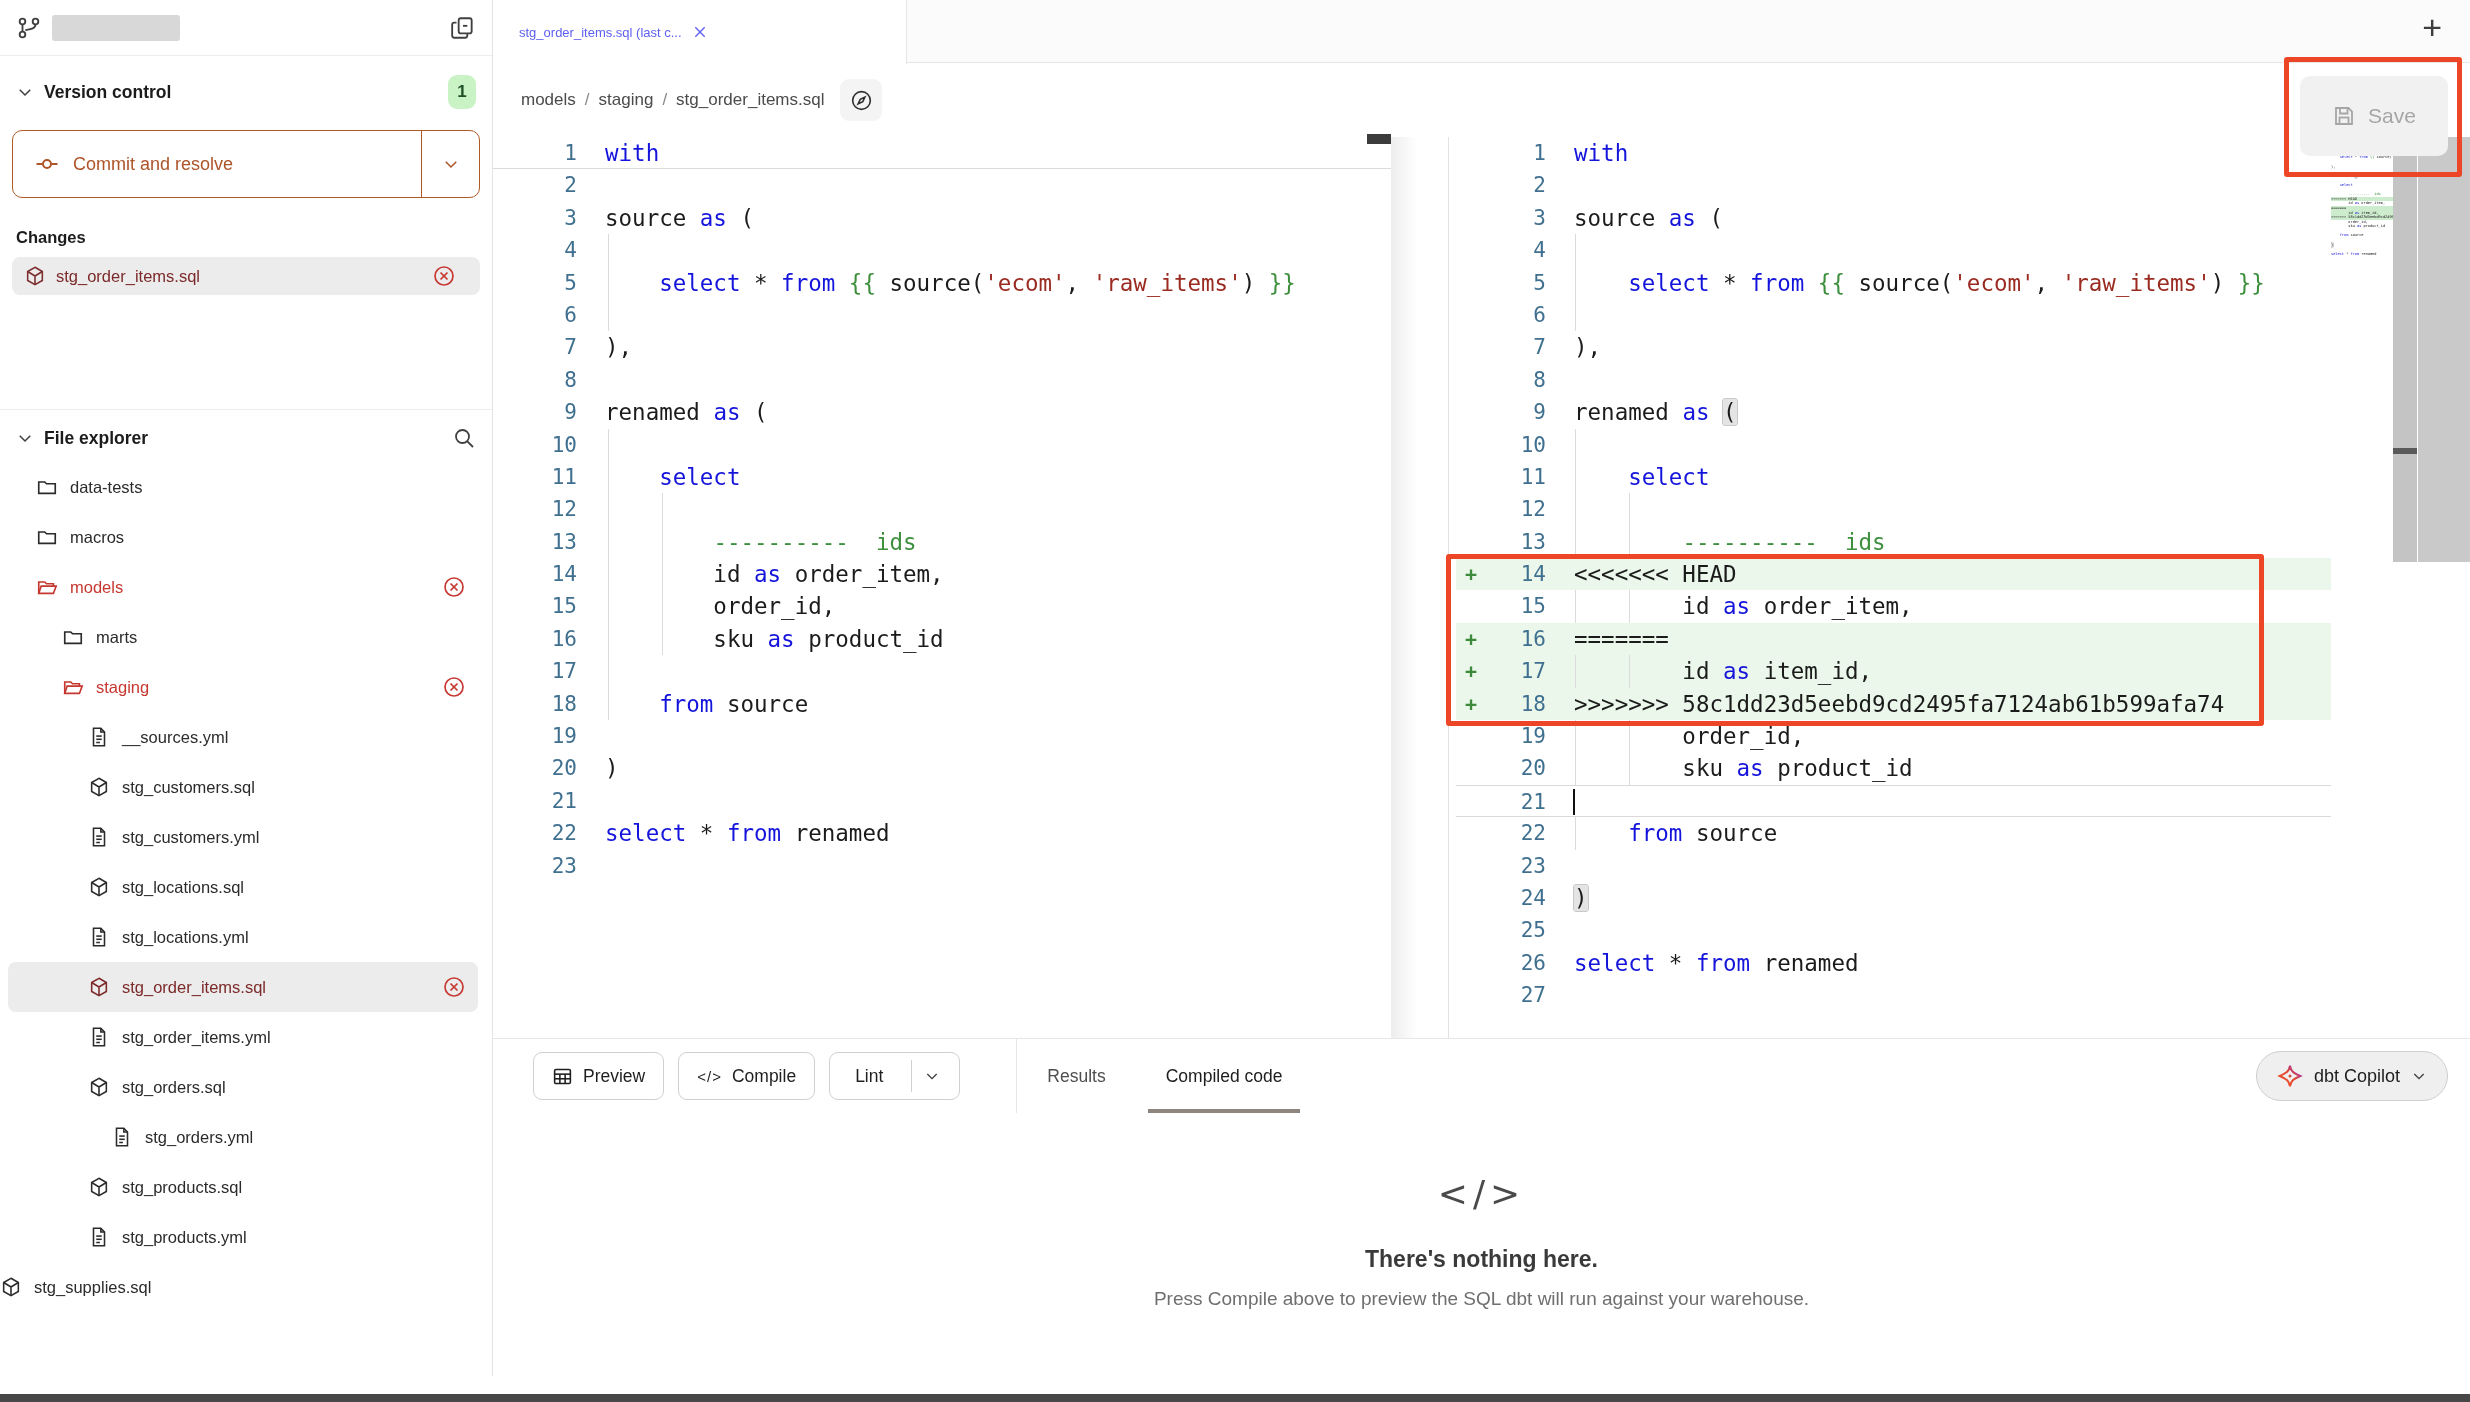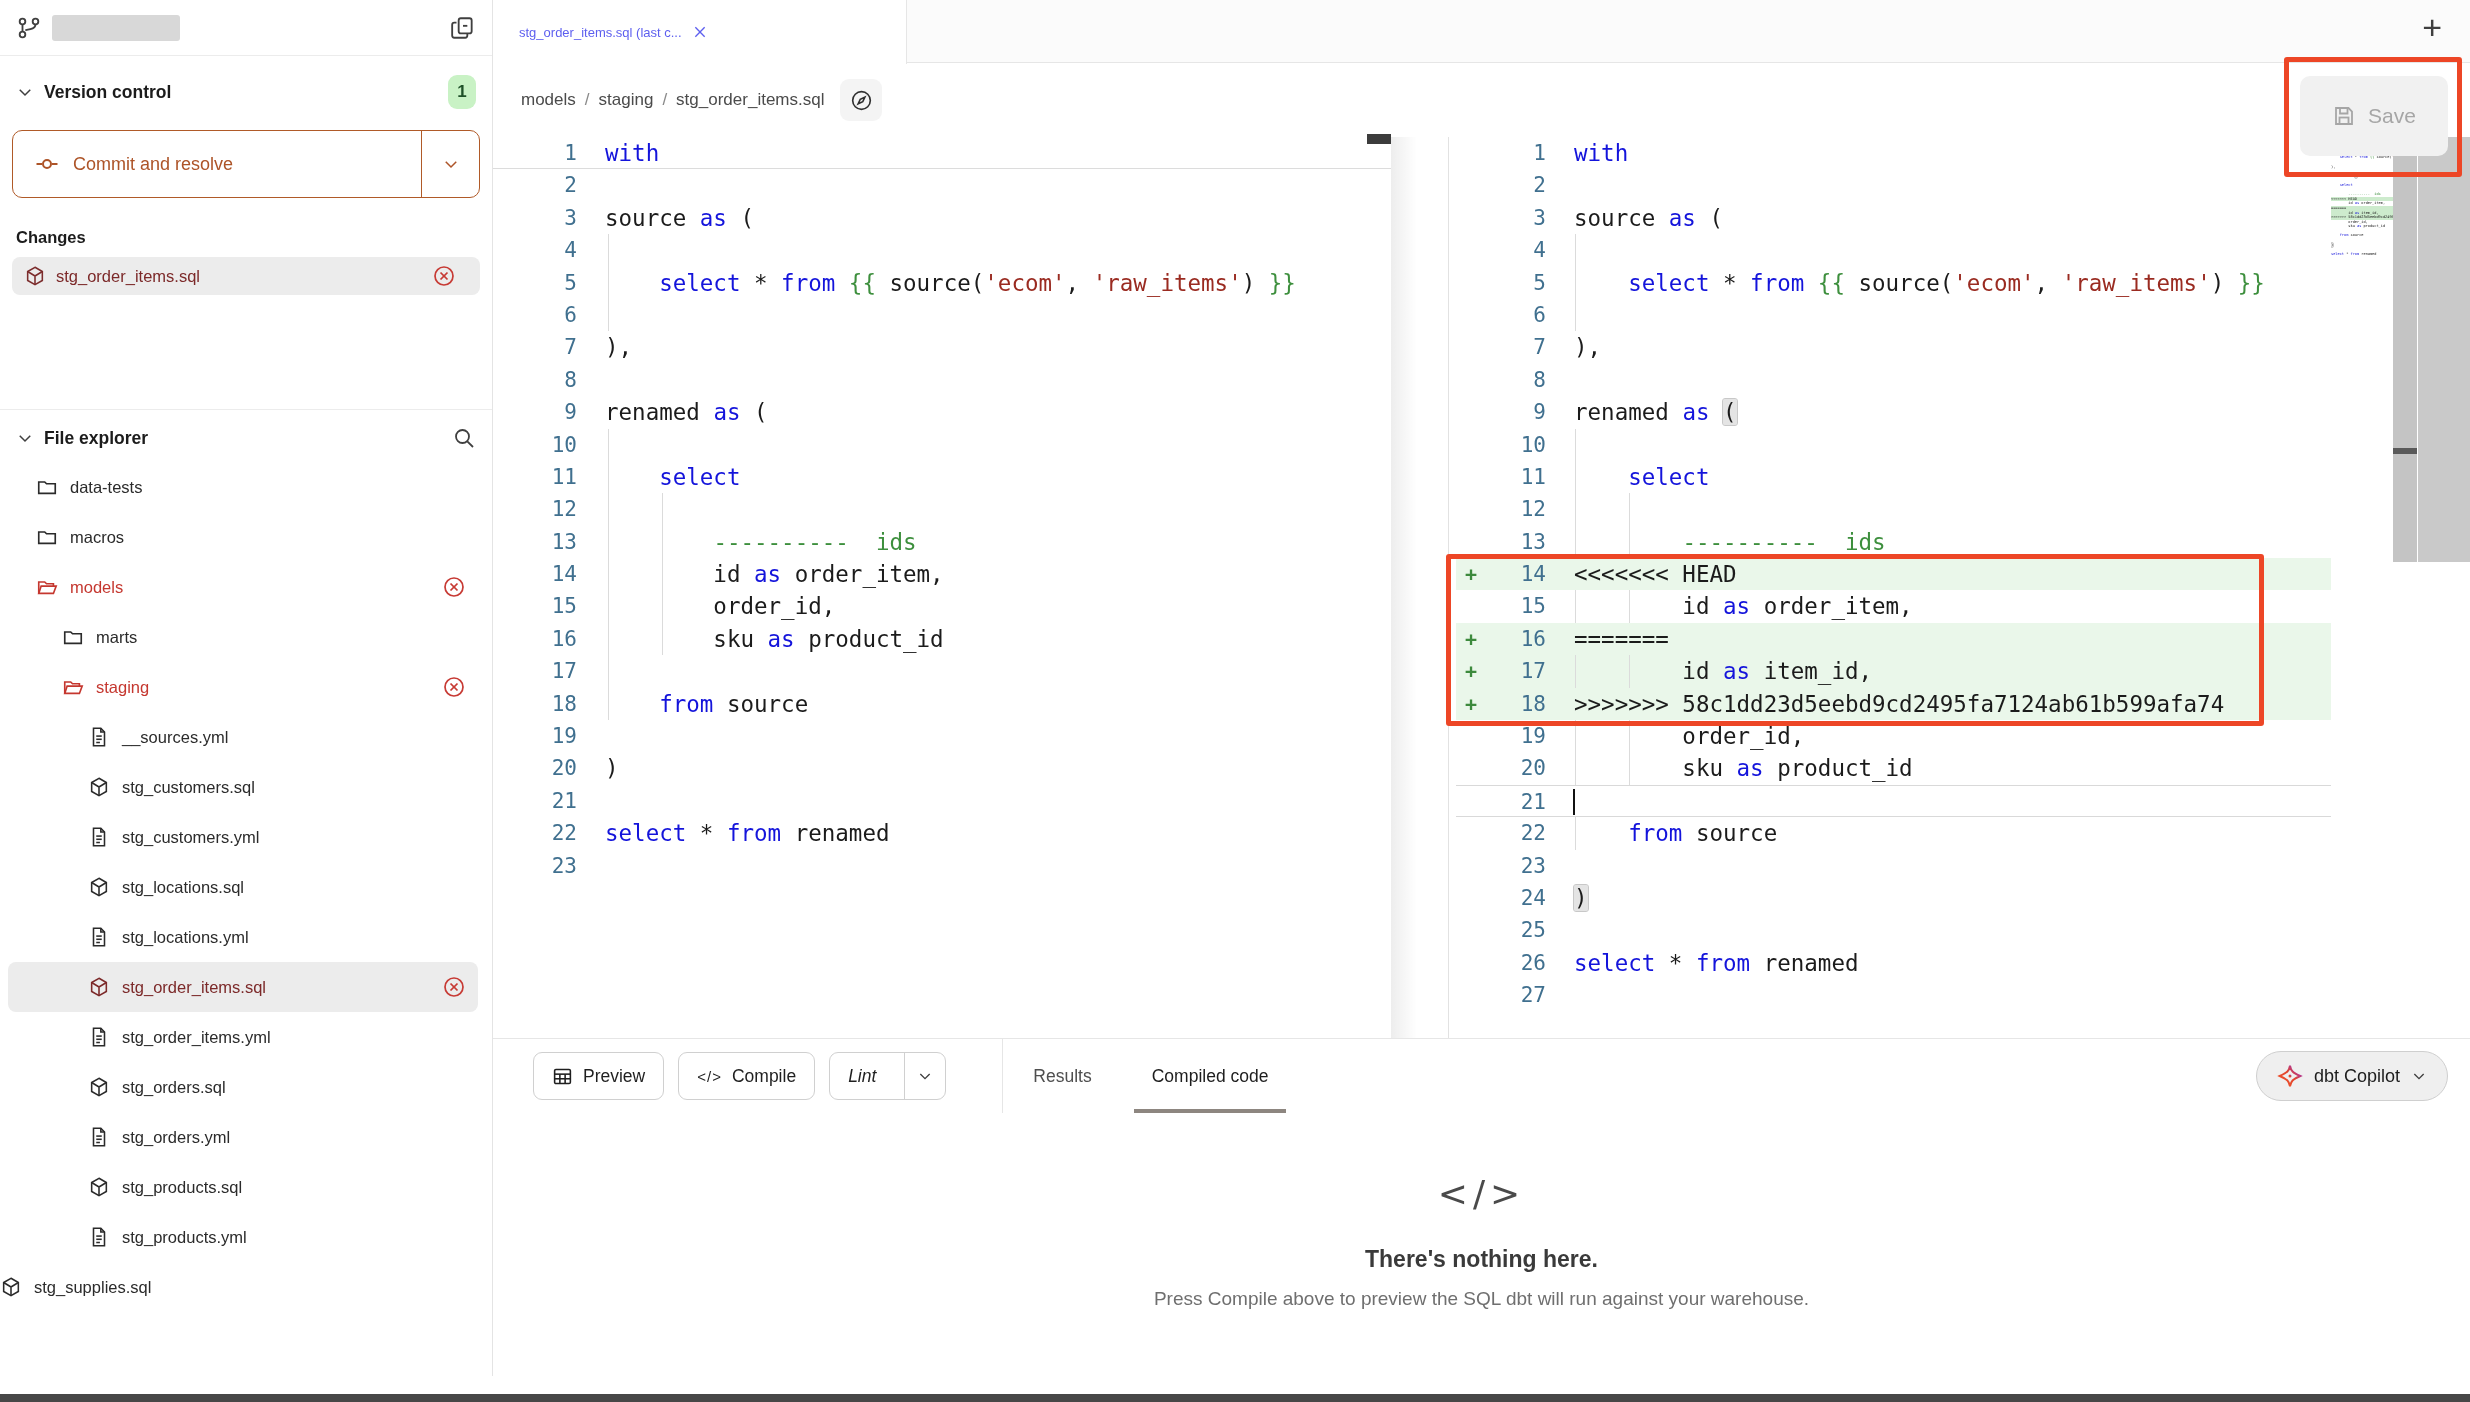--- a/index.html
+++ b/index.html
@@ -95,21 +95,21 @@
     color:#A6A6A6; font-size:21px; font-weight:500; }
   .anno-box { position:absolute; border:5px solid #ED4626; border-radius:3px; pointer-events:none; z-index:5; }
   .anno-save { left:2284px; top:57px; width:178px; height:120px; }
   .anno-conflict { left:1446px; top:554px; width:818px; height:172px; }
 
   
   .toolbar { position:absolute; left:0; top:1038px; right:0; height:75px; border-top:1px solid #E6E6E6;
     background:#fff; display:flex; align-items:center; padding-left:40px; }
   .tb-btn { height:48px; border:1px solid #D0D0D0; border-radius:9px; background:#fff;
     display:flex; align-items:center; padding:0 18px; gap:10px; font-size:17.5px; color:#1f1f1f; margin-right:14px; cursor:pointer; }
-  .tb-split { padding:0;font-style:italic; }
+  .tb-split { padding:7px; }
   .tb-split .split-main { padding:0 18px; display:flex; align-items:center; height:100%; }
   .tb-split .split-caret { border-left:1px solid #D0D0D0; height:100%; display:flex; align-items:center; padding:0 12px; color:#3d3d3d; }
   .tb-rule { width:1px; height:75px; background:#E6E6E6; margin-left:42px; }
   .panel-tab { height:75px; display:flex; align-items:center; padding:0 30px; font-size:17.5px; color:#4f4f4f;
     position:relative; cursor:pointer; }
   .panel-tab.active { color:#1d1d1d; font-weight:500; }
   .panel-tab.active::after { content:""; position:absolute; left:12px; right:12px; bottom:0; height:5px; background:#8D8680; }
   .copilot-btn { margin-left:auto; margin-right:22px; height:50px; border:1px solid #CFCFCF; border-radius:25px;
     display:flex; align-items:center; padding:0 20px; gap:11px; font-size:18px; font-weight:500; color:#1d1d1d; cursor:pointer; }
 
@@ -357,21 +357,21 @@
         </div>
         <div class="tree-row" style="padding-left: 88px;">
           <span class="icon" style="display:flex;">
             <svg width="22" height="22" viewBox="0 0 24 24" fill="none" stroke="currentColor" stroke-width="1.7">
               <path d="M12 2.5l8 4.6v9.8l-8 4.6-8-4.6V7.1z"></path>
               <path d="M12 12l8-4.9M12 12L4 7.1M12 12v9.5"></path>
             </svg>
           </span>
           <span class="t-label">stg_orders.sql</span>
         </div>
-        <div class="tree-row" style="padding-left: 88px;">
+        <div class="tree-row" style="padding-left: 111px;">
           <span class="icon" style="display:flex;">
             <svg width="22" height="22" viewBox="0 0 24 24" fill="none" stroke="currentColor" stroke-width="1.7">
               <path d="M6 2.5h8l4 4V21.5H6z"></path>
               <path d="M14 2.5v4h4"></path>
               <line x1="9" y1="11" x2="15" y2="11"></line>
               <line x1="9" y1="14.5" x2="15" y2="14.5"></line>
               <line x1="9" y1="18" x2="13" y2="18"></line>
             </svg>
           </span>
           <span class="t-label">stg_orders.yml</span>

